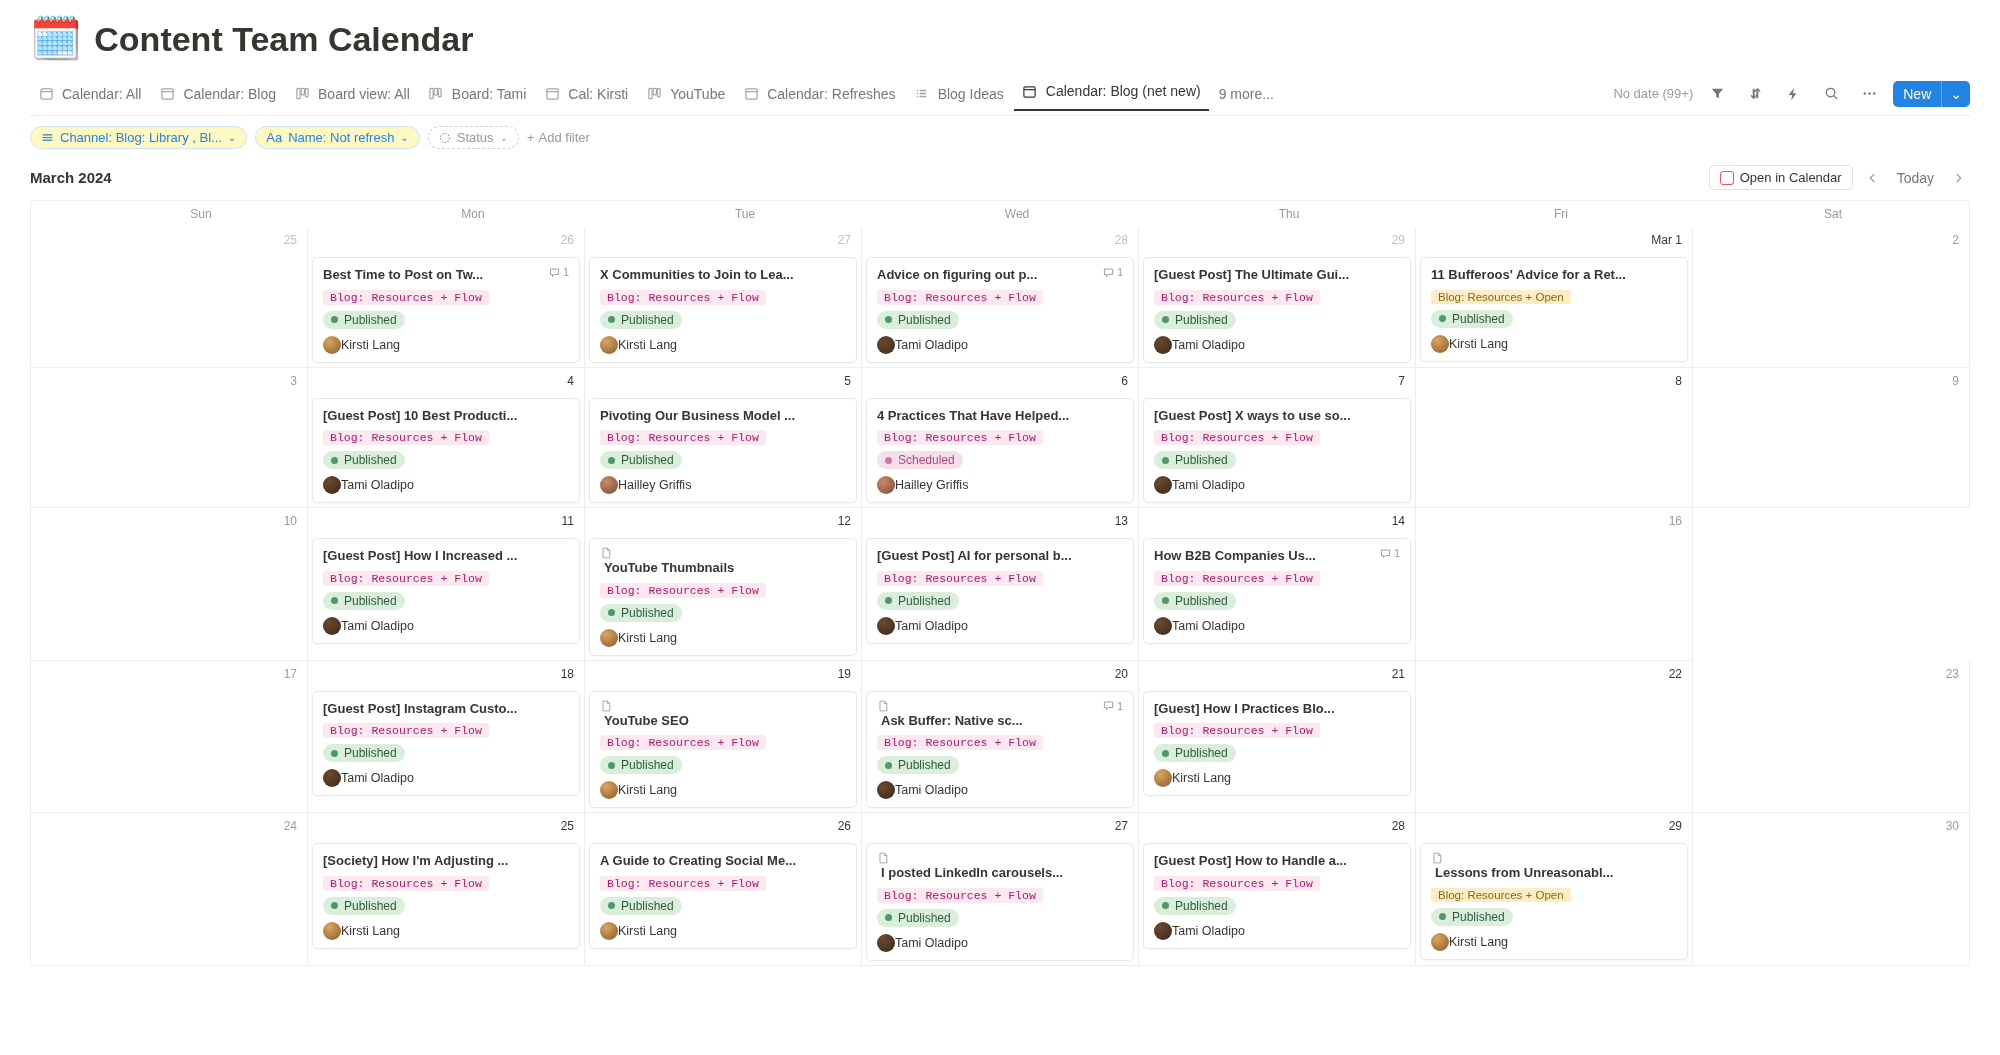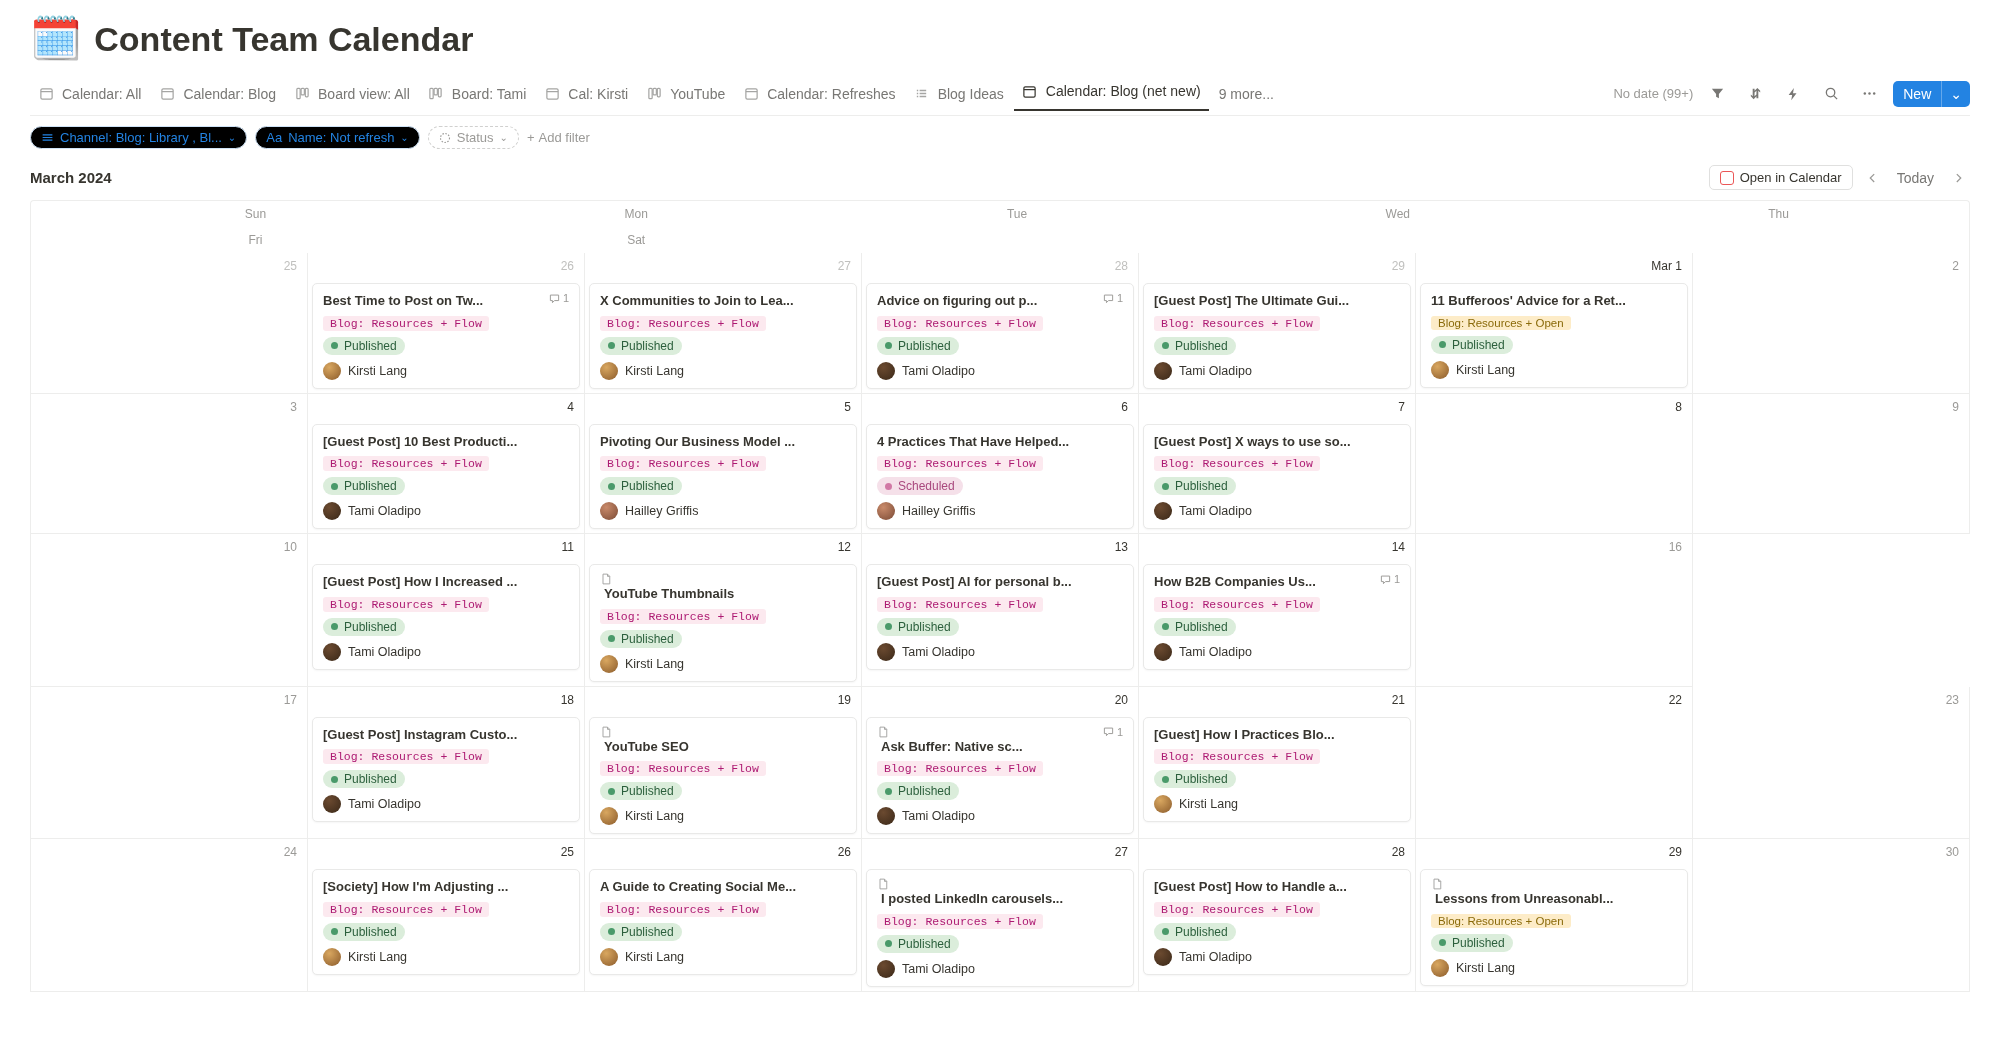--- a/index.html
+++ b/index.html
@@ -14,32 +14,32 @@
 .tab-icon { width: 16px; height: 16px; display: inline-flex; align-items: center; justify-content: center; color: #a5a5a3; }
 .tab.active .tab-icon { color: #37352f; }
 .tabs-spacer { flex: 1; }
 .right-controls { display: flex; align-items: center; gap: 10px; color: #787774; }
 .ctl { display: inline-flex; align-items: center; justify-content: center; width: 28px; height: 28px; border-radius: 4px; cursor: pointer; }
 .new-btn { display: inline-flex; align-items: center; background: #2383e2; color: #fff; border-radius: 5px; overflow: hidden; font-weight: 500; }
 .new-btn .lbl { padding: 5px 10px; }
 .new-btn .caret { padding: 5px 8px; border-left: 1px solid rgba(255,255,255,.3); }
 .filter-row { display: flex; align-items: center; gap: 8px; padding: 10px 0; }
 .pill { display: inline-flex; align-items: center; gap: 6px; border: 1px solid #e0e0df; border-radius: 16px; padding: 3px 10px; font-size: 13px; cursor: pointer; }
-.pill.blue { border-color: #cfe3f7; background: #000000; color: #2383e2; }
+.pill.blue { border-color: #cfe3f7; background: #fef9c3; color: #2383e2; }
 .pill .caret { font-size: 10px; color: inherit; }
 .pill-plain { color: #9b9a97; border: none; background: none; }
 .add-filter { color: #9b9a97; display: inline-flex; align-items: center; gap: 4px; cursor: pointer; font-size: 13px; }
 .cal-header { display: flex; align-items: center; justify-content: space-between; padding: 6px 0 10px; }
 .month-label { font-weight: 600; font-size: 15px; }
 .cal-actions { display: flex; align-items: center; gap: 8px; }
 .open-cal { display: inline-flex; align-items: center; gap: 6px; border: 1px solid #e0e0df; border-radius: 5px; padding: 4px 10px; font-size: 13px; cursor: pointer; }
 .open-cal .sq { width: 14px; height: 14px; border: 1.4px solid #eb5757; border-radius: 3px; display: inline-block; position: relative; }
 .today-btn { color: #787774; cursor: pointer; font-size: 14px; padding: 4px 6px; }
 .nav-arrow { color: #9b9a97; cursor: pointer; padding: 4px; }
-.dow-row { display: grid; grid-template-columns: repeat(5, 1fr); border: 1px solid #ededec; border-bottom: none; border-radius: 4px 4px 0 0; padding-left: 34px; }
+.dow-row { display: grid; grid-template-columns: repeat(7, 1fr); border: 1px solid #ededec; border-bottom: none; border-radius: 4px 4px 0 0; padding-left: 34px; }
 .dow { text-align: center; font-size: 12px; color: #9b9a97; padding: 6px 0; }
 .cal-grid { border-left: 1px solid #ededec; }
 .week { display: grid; grid-template-columns: repeat(7, 1fr); }
 .day { border-right: 1px solid #ededec; border-bottom: 1px solid #ededec; min-height: 120px; padding: 4px; position: relative; }
 .day.sun .day-num, .day.sat .day-num { color: #9b9a97; }
 .day-num { position: absolute; top: 6px; right: 10px; font-size: 12px; color: #37352f; }
 .day.outside .day-num { color: #c0c0be; }
 .day-num.first { font-weight: 500; }
 .card { background: #fff; border: 1px solid #e9e9e8; border-radius: 5px; padding: 8px 10px; margin-top: 26px; box-shadow: 0 1px 2px rgba(15,15,15,.04); cursor: pointer; }
 .card-title-row { display: flex; align-items: flex-start; justify-content: space-between; gap: 6px; }
@@ -48,21 +48,21 @@
 .comment-badge { display: inline-flex; align-items: center; gap: 3px; color: #9b9a97; font-size: 11px; }
 .tag { display: inline-block; font-size: 11.5px; padding: 1px 7px; border-radius: 3px; margin-top: 6px; }
 .tag.pink { background: #fce9ef; color: #ad1a72; font-family: Liberation Mono, monospace; }
 .tag.yellow { background: #fdecc8; color: #8a6a0a; }
 .status { display: inline-flex; align-items: center; gap: 6px; font-size: 12px; padding: 2px 8px; border-radius: 10px; margin-top: 6px; }
 .status.published { background: #dbeddb; color: #2b5f3c; }
 .status.scheduled { background: #f5e0e9; color: #a9497e; }
 .status .dot { width: 7px; height: 7px; border-radius: 50%; }
 .status.published .dot { background: #4a9a6a; }
 .status.scheduled .dot { background: #d178a5; }
-.author { display: flex; align-items: center; gap: 7px; margin-top: 7px; font-size: 12.5px; }
+.author { display: flex; align-items: center; margin-top: 7px; font-size: 12.5px; }
 .avatar { width: 18px; height: 18px; border-radius: 50%; display: inline-block; }
 .no-date { color: #9b9a97; font-size: 13px; }
 svg { display: block; }
 </style>
 </head>
 <body>
 
 <div class="page">
   <div class="page-header">
     <span class="page-icon">🗓️</span>

